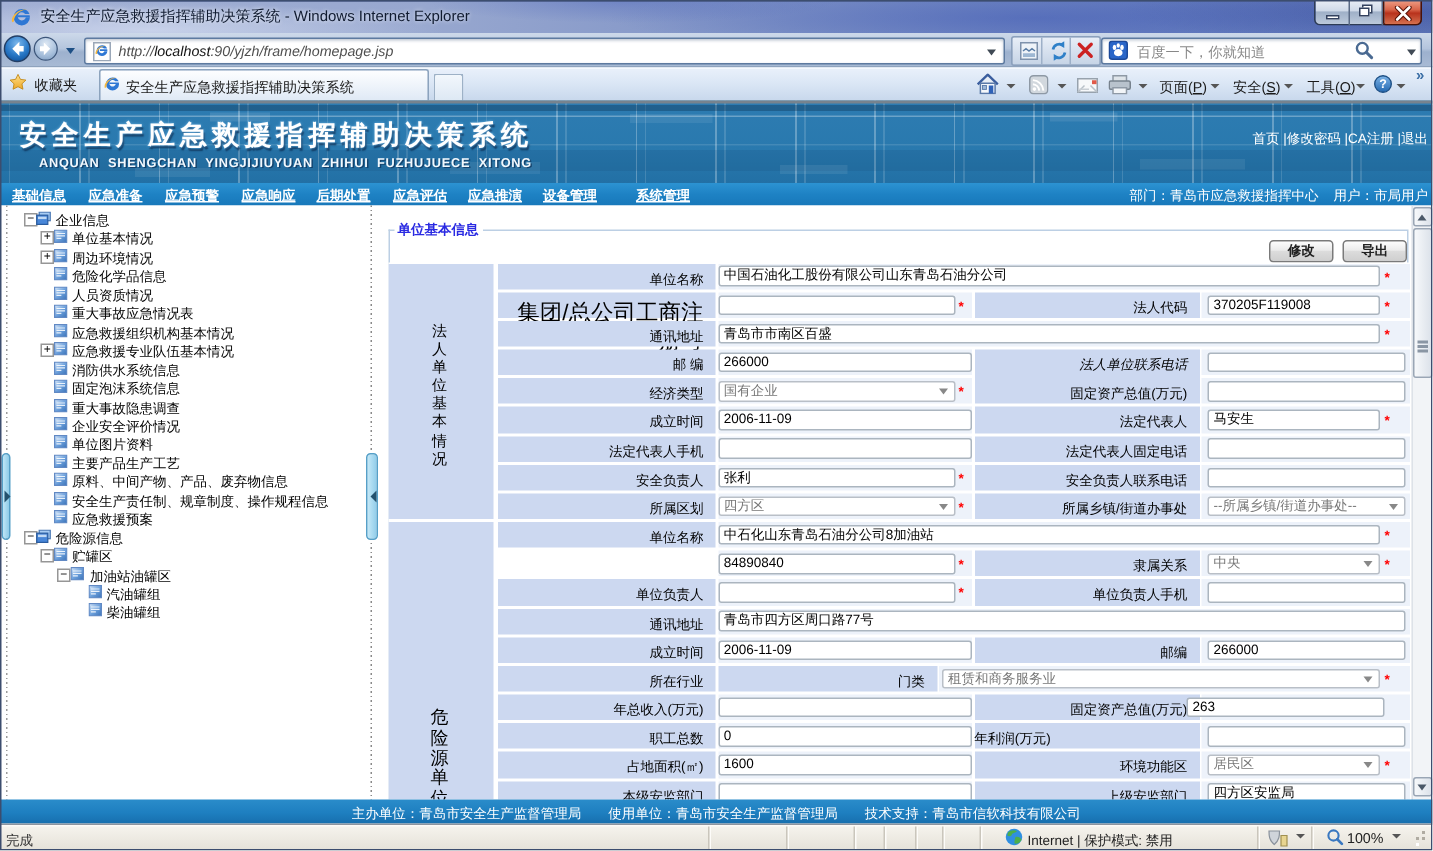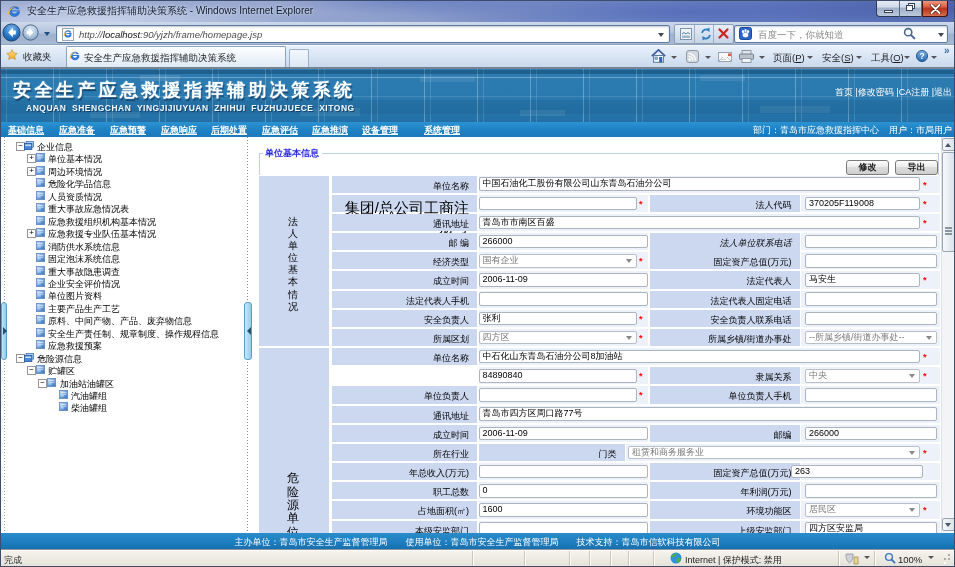--- a/index.html
+++ b/index.html
@@ -553,21 +553,21 @@
 <div style="position:absolute;left:664.0px;top:272.9px;color:#f00;font-size:9px;font-weight:bold;">*</div>
 <div style="position:absolute;left:72.5px;top:288.1px;width:145.5px;height:17.2px;background:#ccd8f0;font-size:9px;color:#000;text-align:right;padding:4px 8px 0 0;">年总收入(万元)</div>
 <div style="position:absolute;left:219.5px;top:288.1px;width:169.0px;height:17.2px;background:#edf2fa;"></div>
 <div style="position:absolute;left:219.5px;top:289.9px;width:169.0px;height:13.5px;background:#fff;border:1px solid #abb5bf;border-radius:2px;font-size:9px;color:#000;line-height:11px;padding:0 3px;white-space:nowrap;overflow:hidden;"></div>
 <div style="position:absolute;left:390.5px;top:288.1px;width:150.0px;height:17.2px;background:#ccd8f0;font-size:9px;color:#000;text-align:right;padding:4px 8px 0 0;">固定资产总值(万元)</div>
 <div style="position:absolute;left:542.0px;top:288.1px;width:139.0px;height:17.2px;background:#edf2fa;"></div>
 <div style="position:absolute;left:532px;top:289.9px;width:132.0px;height:13.5px;background:#fff;border:1px solid #abb5bf;border-radius:2px;font-size:9px;color:#000;line-height:11px;padding:0 3px;white-space:nowrap;overflow:hidden;">263</div>
 <div style="position:absolute;left:72.5px;top:307.2px;width:145.5px;height:17.2px;background:#ccd8f0;font-size:9px;color:#000;text-align:right;padding:4px 8px 0 0;">职工总数</div>
 <div style="position:absolute;left:219.5px;top:307.2px;width:169.0px;height:17.2px;background:#edf2fa;"></div>
 <div style="position:absolute;left:219.5px;top:309.0px;width:169.0px;height:13.5px;background:#fff;border:1px solid #abb5bf;border-radius:2px;font-size:9px;color:#000;line-height:11px;padding:0 3px;white-space:nowrap;overflow:hidden;">0</div>
-<div style="position:absolute;left:390.5px;top:307.2px;width:150.0px;height:17.2px;background:#ccd8f0;font-size:9px;color:#000;text-align:right;padding:4px 8px 0 0;">年利润(万元)</div>
+<div style="position:absolute;left:390.5px;top:307.2px;width:150.0px;height:17.2px;background:#ccd8f0;font-size:9px;color:#000;text-align:left;padding:4px 8px 0 0;">年利润(万元)</div>
 <div style="position:absolute;left:542.0px;top:307.2px;width:139.0px;height:17.2px;background:#edf2fa;"></div>
 <div style="position:absolute;left:546.0px;top:309.0px;width:132.0px;height:13.5px;background:#fff;border:1px solid #abb5bf;border-radius:2px;font-size:9px;color:#000;line-height:11px;padding:0 3px;white-space:nowrap;overflow:hidden;"></div>
 <div style="position:absolute;left:72.5px;top:326.4px;width:145.5px;height:17.2px;background:#ccd8f0;font-size:9px;color:#000;text-align:right;padding:4px 8px 0 0;">占地面积(㎡)</div>
 <div style="position:absolute;left:219.5px;top:326.4px;width:169.0px;height:17.2px;background:#edf2fa;"></div>
 <div style="position:absolute;left:219.5px;top:328.2px;width:169.0px;height:13.5px;background:#fff;border:1px solid #abb5bf;border-radius:2px;font-size:9px;color:#000;line-height:11px;padding:0 3px;white-space:nowrap;overflow:hidden;">1600</div>
 <div style="position:absolute;left:390.5px;top:326.4px;width:150.0px;height:17.2px;background:#ccd8f0;font-size:9px;color:#000;text-align:right;padding:4px 8px 0 0;">环境功能区</div>
 <div style="position:absolute;left:542.0px;top:326.4px;width:139.0px;height:17.2px;background:#edf2fa;"></div>
 <div style="position:absolute;left:546.0px;top:328.2px;width:115.0px;height:13.5px;background:#fff;border:1px solid #b9bfc7;border-radius:2px;font-size:9px;color:#777;line-height:11px;padding:0 3px;white-space:nowrap;">居民区<span style="position:absolute;right:4px;top:4px;width:0;height:0;border-left:3px solid transparent;border-right:3px solid transparent;border-top:4px solid #888;"></span></div>
 <div style="position:absolute;left:664.0px;top:330.4px;color:#f00;font-size:9px;font-weight:bold;">*</div>
 <div style="position:absolute;left:72.5px;top:345.6px;width:145.5px;height:17.2px;background:#ccd8f0;font-size:9px;color:#000;text-align:right;padding:4px 8px 0 0;">本级安监部门</div>

